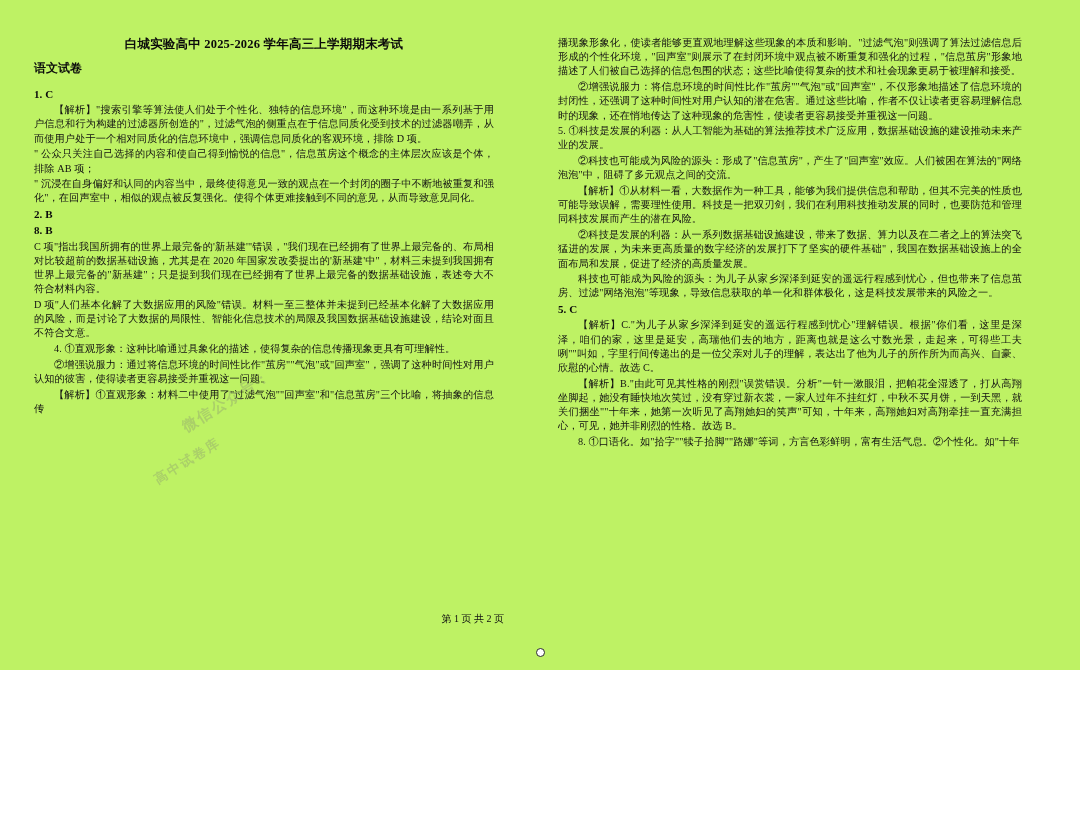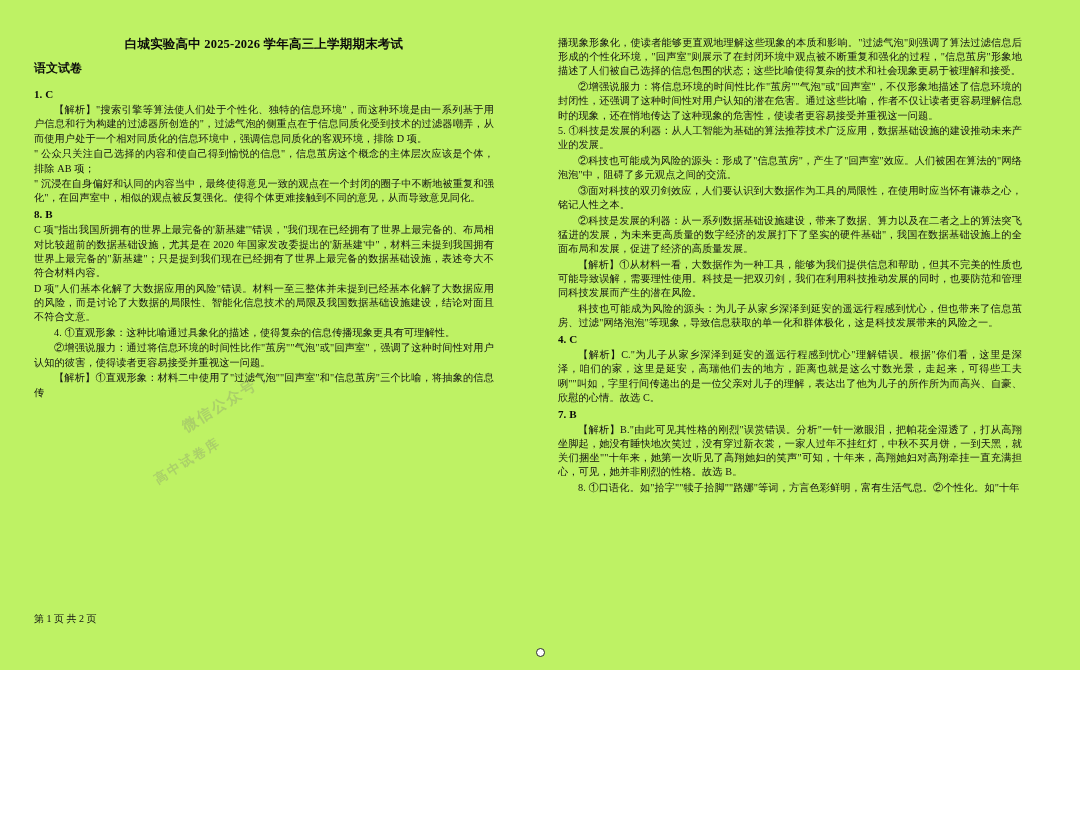--- a/index.html
+++ b/index.html
@@ -81,21 +81,21 @@
     font-weight: bold;
     color: #0b0b0b;
   }
   p.indent {
     text-indent: 20px;
   }
   .footer {
     position: absolute;
     bottom: 16px;
     width: 100%;
-    text-align: left;
+    text-align: right;
     font-size: 10px;
     color: #111111;
   }
   .col-left .footer { left: 0; }
   .col-right .footer { left: 0; }
   .binding-dot {
     position: absolute;
     left: 536px;
     top: 648px;
     width: 7px;
@@ -138,44 +138,43 @@
     <div class="columns">
 
       <div class="col col-left">
         <div class="doc-title">白城实验高中 2025-2026 学年高三上学期期末考试</div>
         <div class="doc-subtitle">语文试卷</div>
 
         <p class="line ans">1. C</p>
         <p class="line indent">【解析】"搜索引擎等算法使人们处于个性化、独特的信息环境"，而这种环境是由一系列基于用户信息和行为构建的过滤器所创造的"，过滤气泡的侧重点在于信息同质化受到技术的过滤器嘲弄，从而使用户处于一个相对同质化的信息环境中，强调信息同质化的客观环境，排除 D 项。</p>
         <p class="line">" 公众只关注自己选择的内容和使自己得到愉悦的信息"，信息茧房这个概念的主体层次应该是个体，排除 AB 项；</p>
         <p class="line">" 沉浸在自身偏好和认同的内容当中，最终使得意见一致的观点在一个封闭的圈子中不断地被重复和强化"，在回声室中，相似的观点被反复强化。使得个体更难接触到不同的意见，从而导致意见同化。</p>
+        <p class="line ans">2. B</p>
         <p class="line ans">8. B</p>
         <p class="line">C 项"指出我国所拥有的世界上最完备的'新基建'"错误，"我们现在已经拥有了世界上最完备的、布局相对比较超前的数据基础设施，尤其是在 2020 年国家发改委提出的'新基建'中"，材料三未提到我国拥有世界上最完备的"新基建"；只是提到我们现在已经拥有了世界上最完备的数据基础设施，表述夸大不符合材料内容。</p>
         <p class="line">D 项"人们基本化解了大数据应用的风险"错误。材料一至三整体并未提到已经基本化解了大数据应用的风险，而是讨论了大数据的局限性、智能化信息技术的局限及我国数据基础设施建设，结论对面且不符合文意。</p>
         <p class="line indent">4. ①直观形象：这种比喻通过具象化的描述，使得复杂的信息传播现象更具有可理解性。</p>
         <p class="line indent">②增强说服力：通过将信息环境的时间性比作"茧房""气泡"或"回声室"，强调了这种时间性对用户认知的彼害，使得读者更容易接受并重视这一问题。</p>
         <p class="line indent">【解析】①直观形象：材料二中使用了"过滤气泡""回声室"和"信息茧房"三个比喻，将抽象的信息传</p>
 
         <div class="footer">第 1 页 共 2 页</div>
       </div>
 
       <div class="col col-gap"></div>
 
       <div class="col col-right">
         <p class="line">播现象形象化，使读者能够更直观地理解这些现象的本质和影响。"过滤气泡"则强调了算法过滤信息后形成的个性化环境，"回声室"则展示了在封闭环境中观点被不断重复和强化的过程，"信息茧房"形象地描述了人们被自己选择的信息包围的状态；这些比喻使得复杂的技术和社会现象更易于被理解和接受。</p>
         <p class="line indent">②增强说服力：将信息环境的时间性比作"茧房""气泡"或"回声室"，不仅形象地描述了信息环境的封闭性，还强调了这种时间性对用户认知的潜在危害。通过这些比喻，作者不仅让读者更容易理解信息时的现象，还在悄地传达了这种现象的危害性，使读者更容易接受并重视这一问题。</p>
         <p class="line">5. ①科技是发展的利器：从人工智能为基础的算法推荐技术广泛应用，数据基础设施的建设推动未来产业的发展。</p>
         <p class="line indent">②科技也可能成为风险的源头：形成了"信息茧房"，产生了"回声室"效应。人们被困在算法的"网络泡泡"中，阻碍了多元观点之间的交流。</p>
-        <p class="line indent">③面对科技的双刃剑效应，人们要认识到大数据作为工具的局限性，在使用时应当怀有谦恭之心，铭记人性之本。</p>
+        <p class="line indent">【解析】①从材料一看，大数据作为一种工具，能够为我们提供信息和帮助，但其不完美的性质也可能导致误解，需要理性使用。科技是一把双刃剑，我们在利用科技推动发展的同时，也要防范和管理同科技发展而产生的潜在风险。</p>
         <p class="line indent">②科技是发展的利器：从一系列数据基础设施建设，带来了数据、算力以及在二者之上的算法突飞猛进的发展，为未来更高质量的数字经济的发展打下了坚实的硬件基础"，我国在数据基础设施上的全面布局和发展，促进了经济的高质量发展。</p>
-        <p class="line indent">【解析】①从材料一看，大数据作为一种工具，能够为我们提供信息和帮助，但其不完美的性质也可能导致误解，需要理性使用。科技是一把双刃剑，我们在利用科技推动发展的同时，也要防范和管理同科技发展而产生的潜在风险。</p>
         <p class="line indent">科技也可能成为风险的源头：为儿子从家乡深泽到延安的遥远行程感到忧心，但也带来了信息茧房、过滤"网络泡泡"等现象，导致信息获取的单一化和群体极化，这是科技发展带来的风险之一。</p>
-        <p class="line ans">4. C</p>
+        <p class="line ans">5. C</p>
         <p class="line indent">【解析】C."为儿子从家乡深泽到延安的遥远行程感到忧心"理解错误。根据"你们看，这里是深泽，咱们的家，这里是延安，高瑞他们去的地方，距离也就是这么寸数光景，走起来，可得些工夫咧""叫如，字里行间传递出的是一位父亲对儿子的理解，表达出了他为儿子的所作所为而高兴、自豪、欣慰的心情。故选 C。</p>
-        <p class="line ans">7. B</p>
         <p class="line indent">【解析】B."由此可见其性格的刚烈"误赏错误。分析"一针一漱眼泪，把帕花全湿透了，打从高翔坐脚起，她没有睡快地次笑过，没有穿过新衣裳，一家人过年不挂红灯，中秋不买月饼，一到天黑，就关们捆坐""十年来，她第一次听见了高翔她妇的笑声"可知，十年来，高翔她妇对高翔牵挂一直充满担心，可见，她并非刚烈的性格。故选 B。</p>
         <p class="line indent">8. ①口语化。如"拾字""犊子拾脚""路娜"等词，方言色彩鲜明，富有生活气息。②个性化。如"十年</p>
 
       </div>
 
     </div>
 
     <div class="watermark">微信公众号：</div>
     <div class="watermark w2">高中试卷库</div>
     <div class="binding-dot"></div>

